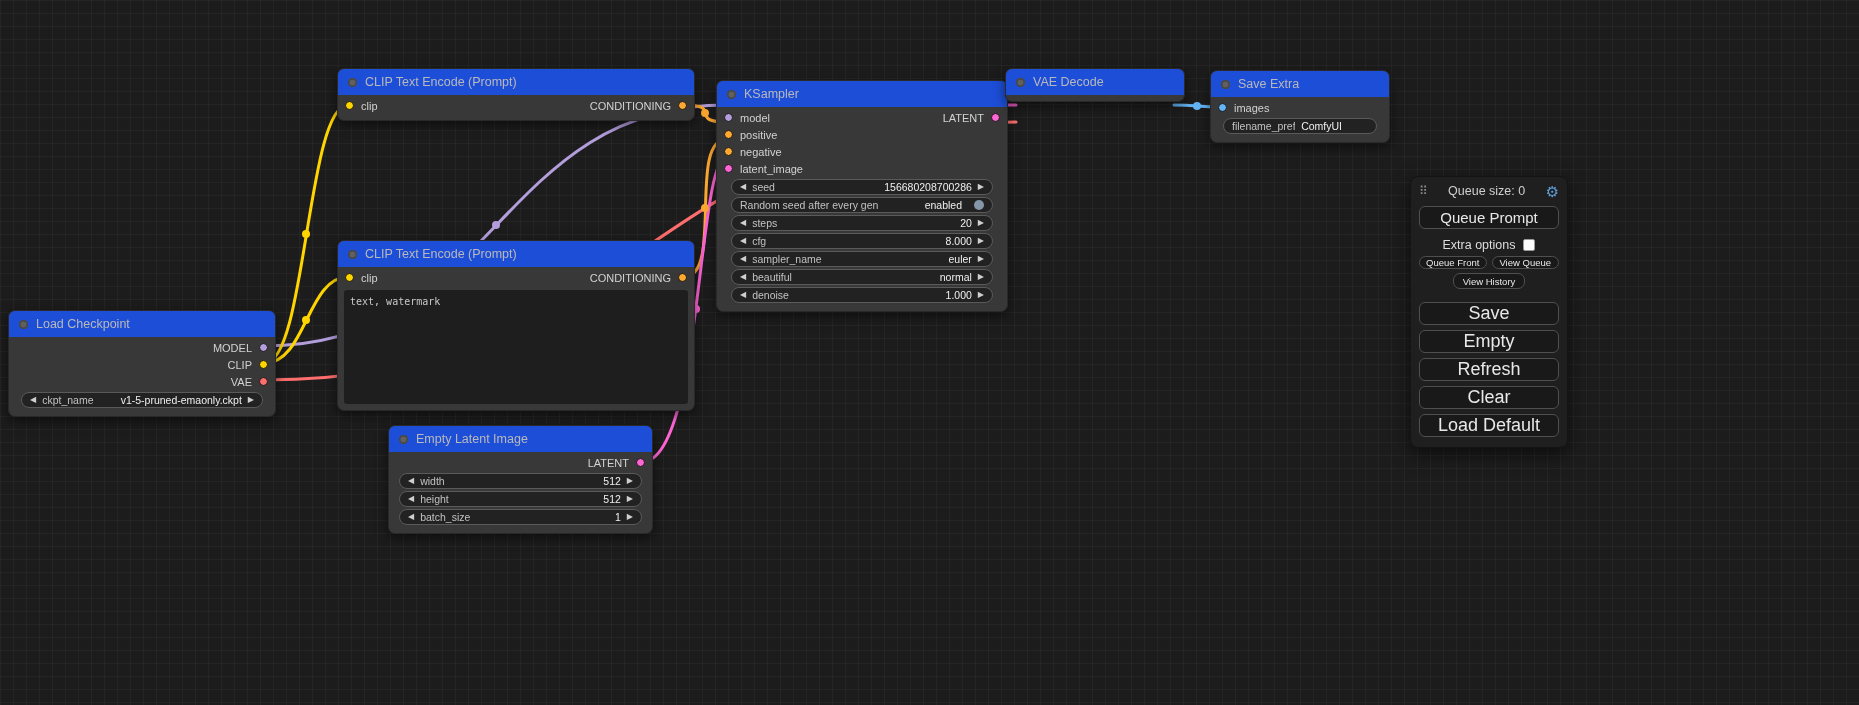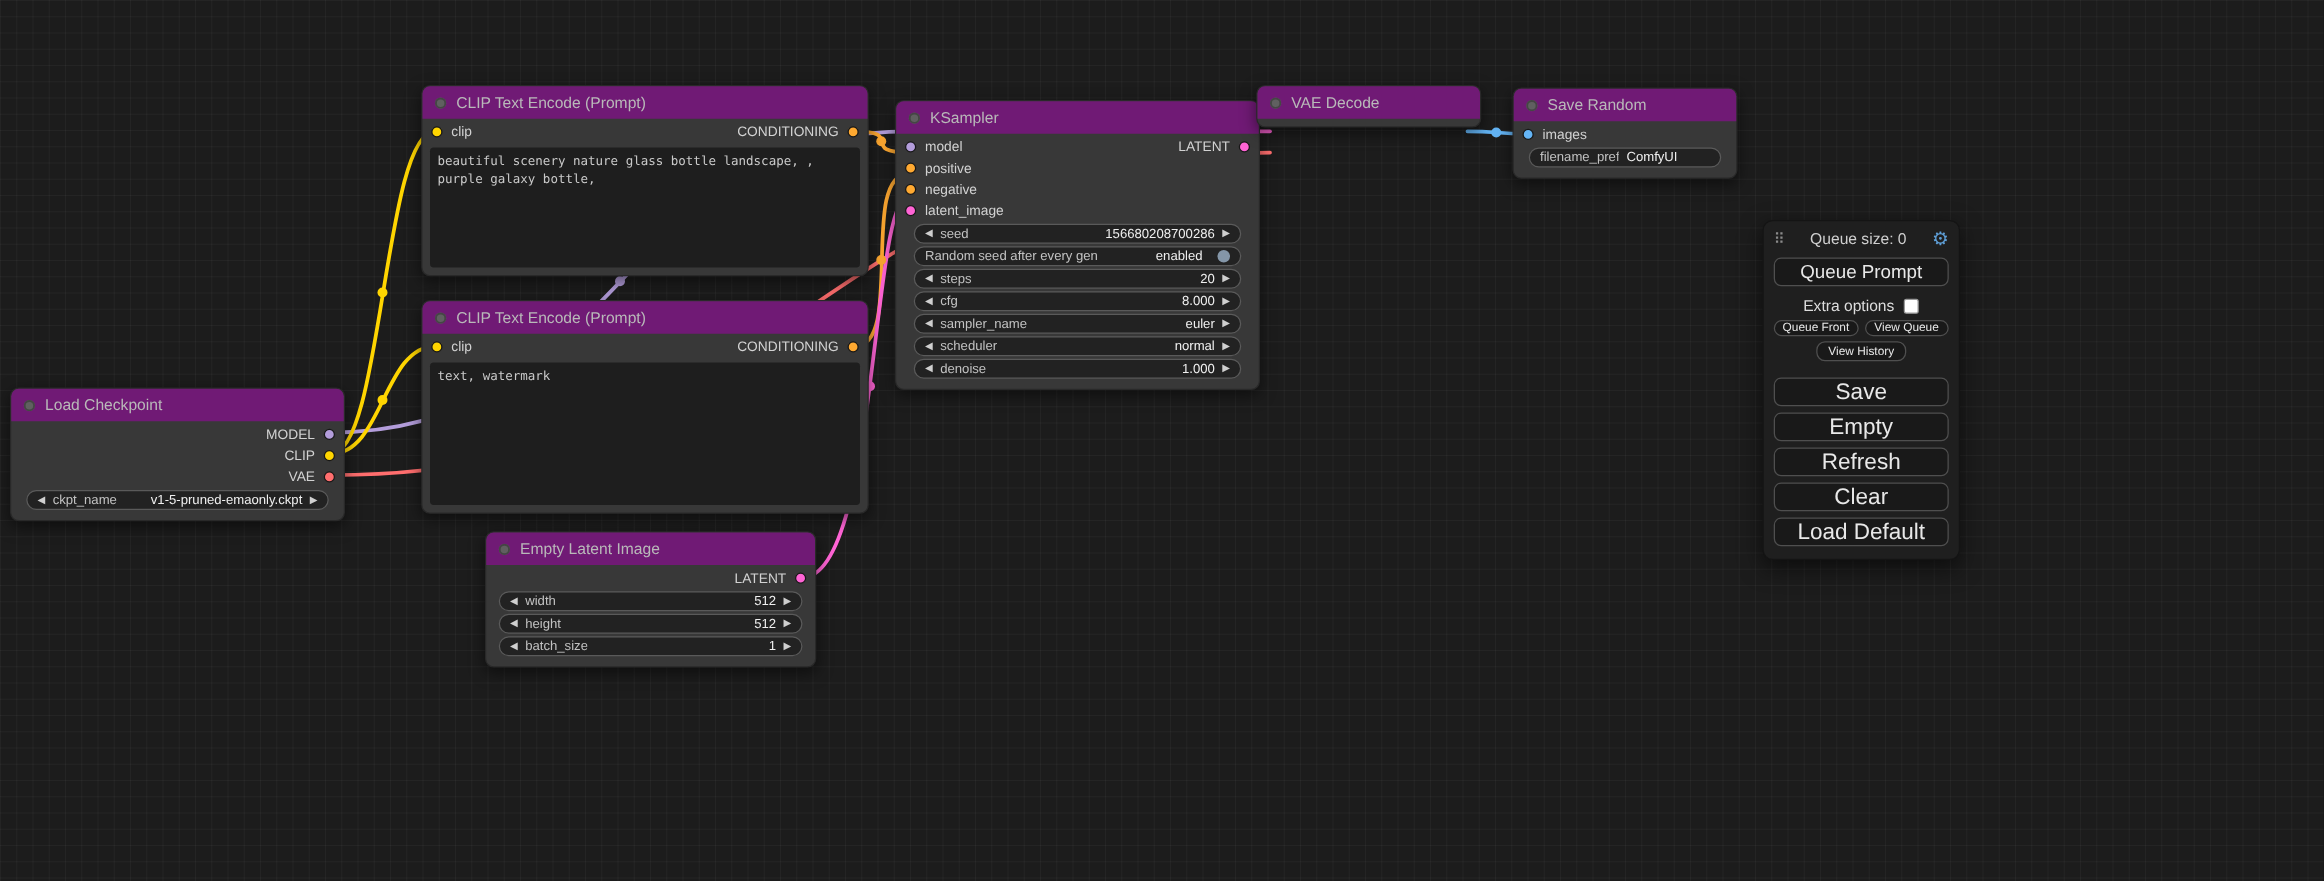--- a/index.html
+++ b/index.html
@@ -21,21 +21,21 @@
   .ld-model{fill:#B39DDB}.ld-clip{fill:#FFD500}.ld-vae{fill:#FF6E6E}
   .ld-cond{fill:#FFA931}.ld-latent{fill:#FF64D5}.ld-image{fill:#64B5F6}
   
   .node {
     position:absolute; z-index:2; background:#383838; border:1px solid #292929;
     border-radius:7px; box-shadow:0 4px 12px rgba(0,0,0,0.5);
     color:#ccc; padding-bottom:6px;
   }
   .node-title {
     display:flex; align-items:center; gap:8px; height:26px; padding:0 10px;
-    background:#701a75; border-radius:6px 6px 0 0;
+    background:#1d4ed8; border-radius:6px 6px 0 0;
   }
   .status-dot { width:9px; height:9px; border-radius:50%; background:#606060; box-shadow: inset 0 0 0 1.5px #454545; flex:none; }
   .title-text { font-size:12.5px; color:#b9b9b9; white-space:nowrap; }
   .io-rows { padding-top:2px; }
   .io-row { height:17px; display:flex; align-items:center; font-size:11px; color:#d2d2d2; }
   .port-in { display:flex; align-items:center; gap:7px; padding-left:7px; }
   .port-out { margin-left:auto; display:flex; align-items:center; gap:7px; padding-right:7px; }
   .port-dot { width:9px; height:9px; border-radius:50%; border:1px solid #171717; flex:none; }
   .c-model{background:#B39DDB}.c-clip{background:#FFD500}.c-vae{background:#FF6E6E}
   .c-cond{background:#FFA931}.c-latent{background:#FF64D5}.c-image{background:#64B5F6}
@@ -146,21 +146,20 @@
         <div class="port-in">
           <span class="port-dot c-clip"></span>
           <span>clip</span>
         </div>
         <div class="port-out">
           <span>CONDITIONING</span>
           <span class="port-dot c-cond"></span>
         </div>
       </div>
     </div>
-    <div class="prompt-box" style="height:96px">beautiful scenery nature glass bottle landscape, , purple galaxy bottle,</div>
   </div>
 
   <div class="node" style="left:337px;top:240px;width:358px">
     <div class="node-title">
       <span class="status-dot"></span>
       <span class="title-text">CLIP Text Encode (Prompt)</span>
     </div>
     <div class="io-rows">
       <div class="io-row">
         <div class="port-in">
@@ -235,21 +234,21 @@
       <span class="arrow">▶</span>
     </div>
     <div class="widget">
       <span class="arrow">◀</span>
       <span class="w-label">sampler_name</span>
       <span class="w-value">euler</span>
       <span class="arrow">▶</span>
     </div>
     <div class="widget">
       <span class="arrow">◀</span>
-      <span class="w-label">scheduler</span>
+      <span class="w-label">beautiful</span>
       <span class="w-value">normal</span>
       <span class="arrow">▶</span>
     </div>
     <div class="widget">
       <span class="arrow">◀</span>
       <span class="w-label">denoise</span>
       <span class="w-value">1.000</span>
       <span class="arrow">▶</span>
     </div>
   </div>
@@ -257,21 +256,21 @@
   <div class="node" style="left:1005px;top:68px;width:180px">
     <div class="node-title">
       <span class="status-dot"></span>
       <span class="title-text">VAE Decode</span>
     </div>
   </div>
 
   <div class="node" style="left:1210px;top:70px;width:180px">
     <div class="node-title">
       <span class="status-dot"></span>
-      <span class="title-text">Save Random</span>
+      <span class="title-text">Save Extra</span>
     </div>
     <div class="io-rows">
       <div class="io-row">
         <div class="port-in">
           <span class="port-dot c-image"></span>
           <span>images</span>
         </div>
       </div>
     </div>
     <div class="widget" style="margin:2px 12px">

